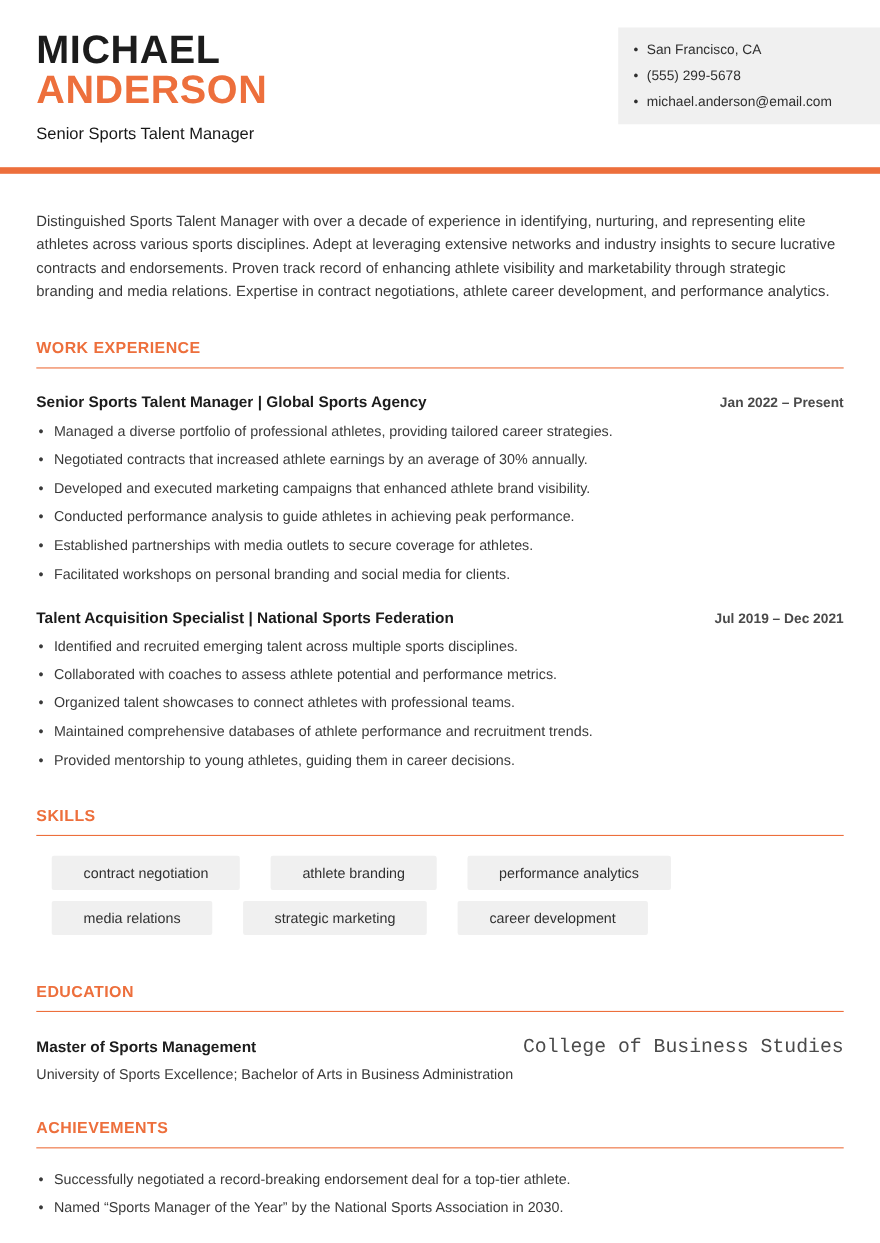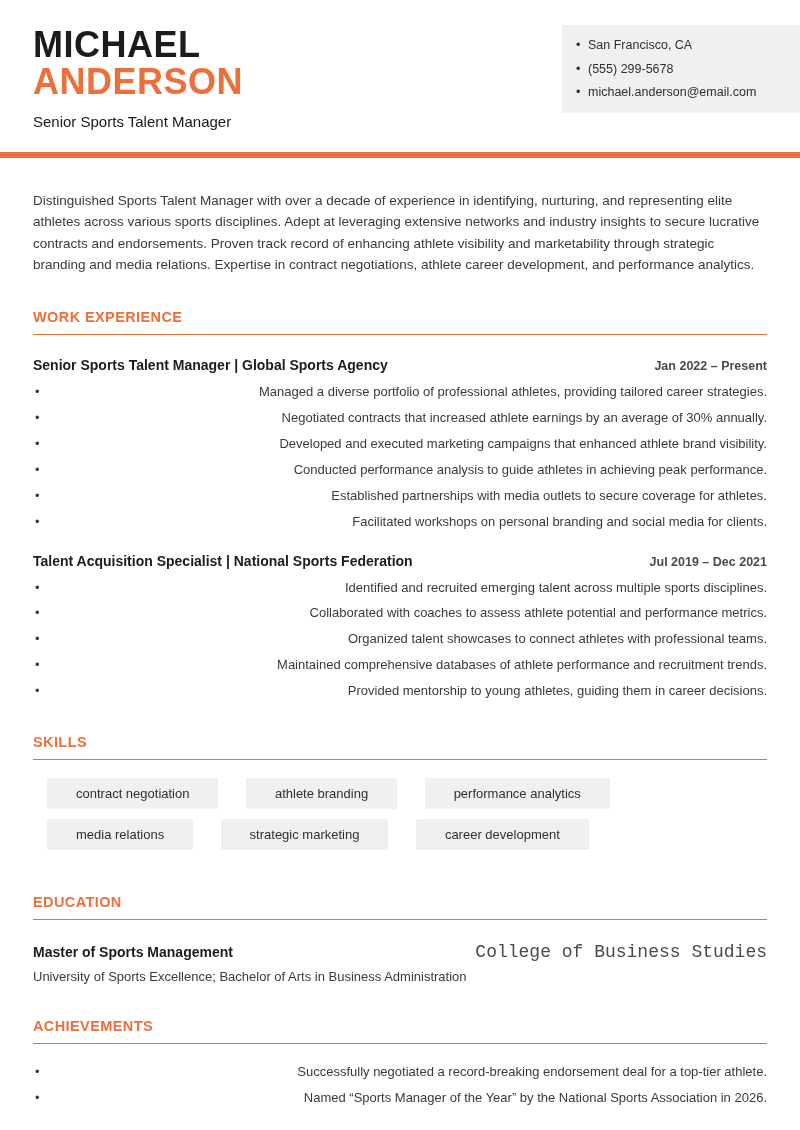--- a/index.html
+++ b/index.html
@@ -40,21 +40,21 @@
   .sec-heading{
     color:var(--accent);font-weight:700;font-size:14.5px;
     letter-spacing:0.4px;margin:34px 0 0 0;
   }
   .sec-rule{border:none;border-top:1px solid var(--accent);margin:9px 0 0 0;height:0;}
 
   .job-header{display:flex;justify-content:space-between;align-items:baseline;margin-top:22px;}
   .job-title{font-weight:700;font-size:14px;color:var(--text-dark);}
   .job-dates{font-size:12.5px;color:var(--text-muted);white-space:nowrap;font-weight:bold;}
 
-  ul.bullets{list-style:none;margin:11px 0 0 0;padding:0;text-align:right;}
+  ul.bullets{list-style:none;margin:11px 0 0 0;padding:0;}
   ul.bullets li{
     position:relative;padding-left:16px;font-size:13px;color:var(--text-body);
     line-height:1.3;margin-bottom:9px;
   }
   ul.bullets li::before{content:"•";position:absolute;left:2px;top:0;color:var(--text-body);}
 
   .chips{margin-top:18px;}
   .chip{
     display:inline-block;background:var(--chip-bg);color:#303030;
     font-size:13px;padding:8px 29px;margin:0 9px 10px 14px;border-radius:2px;
@@ -146,18 +146,18 @@
     <div class="edu-row">
       <span class="edu-degree">Master of Sports Management</span>
       <span class="edu-school">College of Business Studies</span>
     </div>
     <div class="edu-details">University of Sports Excellence; Bachelor of Arts in Business Administration</div>
 
     <h2 class="sec-heading">ACHIEVEMENTS</h2>
     <hr class="sec-rule">
     <ul class="bullets" style="margin-top:20px;">
       <li>Successfully negotiated a record-breaking endorsement deal for a top-tier athlete.</li>
-      <li>Named “Sports Manager of the Year” by the National Sports Association in 2026.</li>
+      <li>Named “Sports Manager of the Year” by the National Sports Association in 2030.</li>
 
     </ul>
 
   </div>
 </div>
 
 </body></html>

